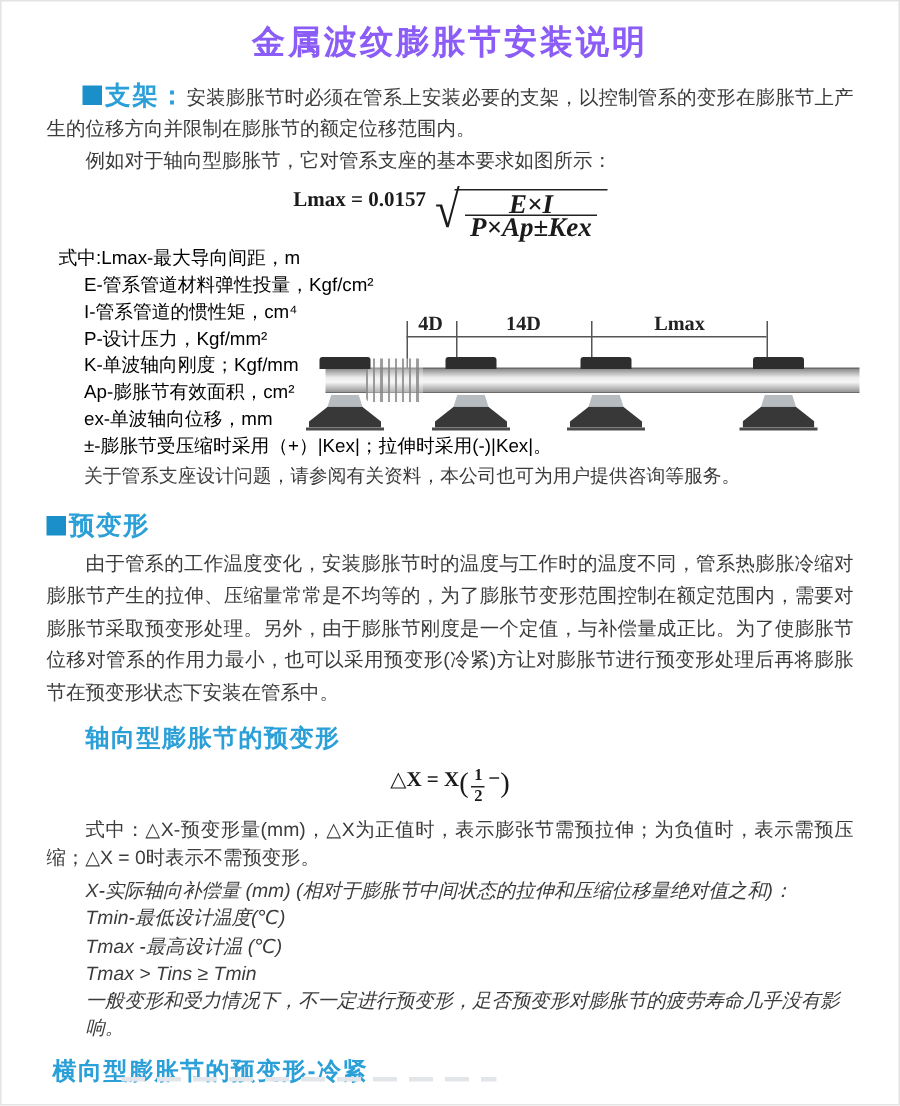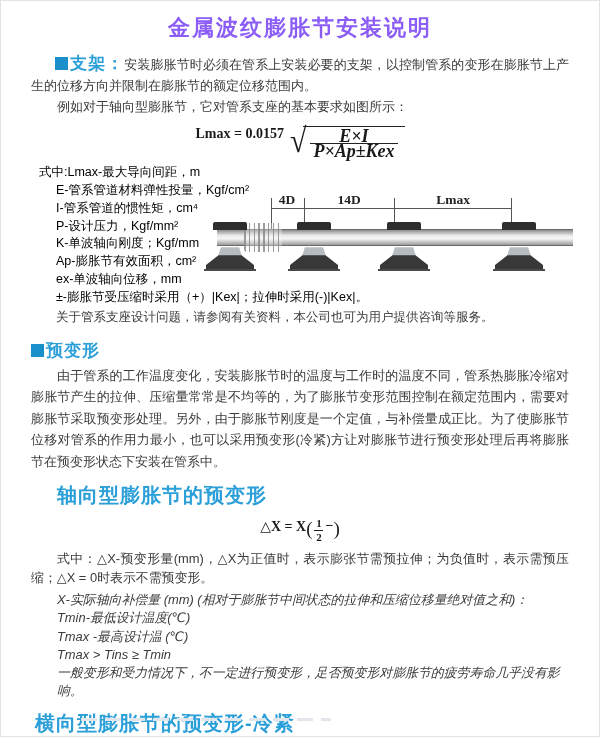--- a/index.html
+++ b/index.html
@@ -75,21 +75,21 @@
   .it{font-style:italic;}
   
   .defs-block{position:relative;margin-top:4px;}
   .def-line{
     font-size:12.5px;line-height:17.8px;color:#000000;
     padding-left:25px;white-space:nowrap;
   }
   .def-line.lead{padding-left:8px;}
   .note-line{font-size:12.5px;line-height:18px;padding-left:25px;margin-top:1px;}
   
-  .diagram{position:absolute;right:-4px;top:28px;width:356px;height:96px;}
+  .diagram{position:absolute;right:-4px;top:44px;width:356px;height:96px;}
   .dim-label{
     position:absolute;top:0;transform:translateX(-50%);
     font-family:"Liberation Serif","DejaVu Serif",serif;
     font-weight:bold;font-size:13.5px;color:#222;
   }
   .dim-line{position:absolute;top:16px;height:1px;background:#555;}
   .tick{position:absolute;top:6px;width:1px;height:36px;background:#555;}
   .pipe{
     position:absolute;left:0;top:37px;width:356px;height:17px;
     background:linear-gradient(#8d8d8d,#ececec 38%,#f6f6f6 58%,#9a9a9a);
@@ -117,21 +117,21 @@
     clip-path:polygon(26% 0,74% 0,100% 70%,100% 100%,0 100%,0 70%);
   }
   .support .baseline{
     position:absolute;top:77px;left:50%;transform:translateX(-50%);
     width:52px;height:2px;background:#4a4a4a;
   }
   
   .sec-head{margin:14px 0 4px 0;font-size:17px;}
   .blue-sub{
     margin:10px 0 2px 0;color:var(--accent);font-weight:bold;
-    font-size:20px;letter-spacing:1px;
+    font-size:16px;letter-spacing:1px;
   }
   .blue-sub.ax{padding-left:26px;}
   .blue-sub.lat{padding-left:4px;}
   .tline{font-size:12.9px;line-height:18.2px;padding-left:26px;font-style:italic;}
   .wide{white-space:normal;}
   .clipped-line{
     position:absolute;left:80px;bottom:15px;width:250px;height:3px;
     background:repeating-linear-gradient(90deg,#e2e6ea 0 16px,transparent 16px 24px);
   }
 </style>

